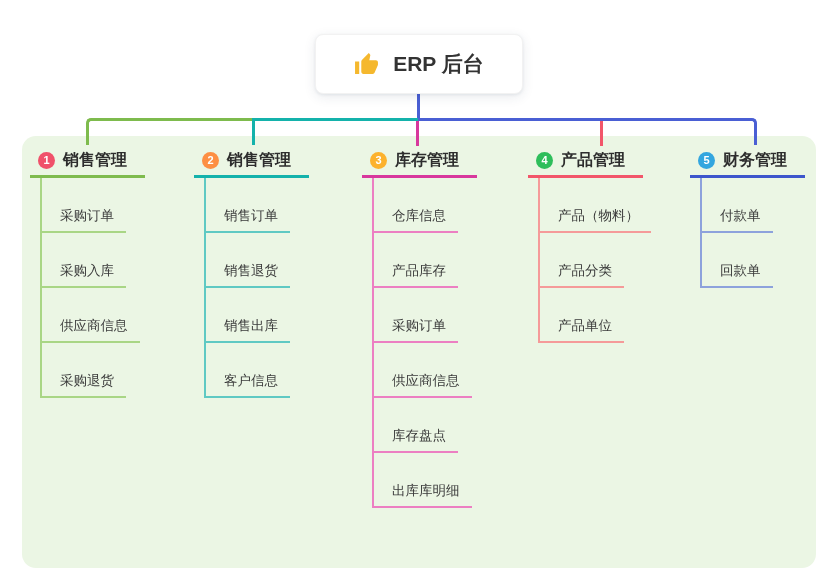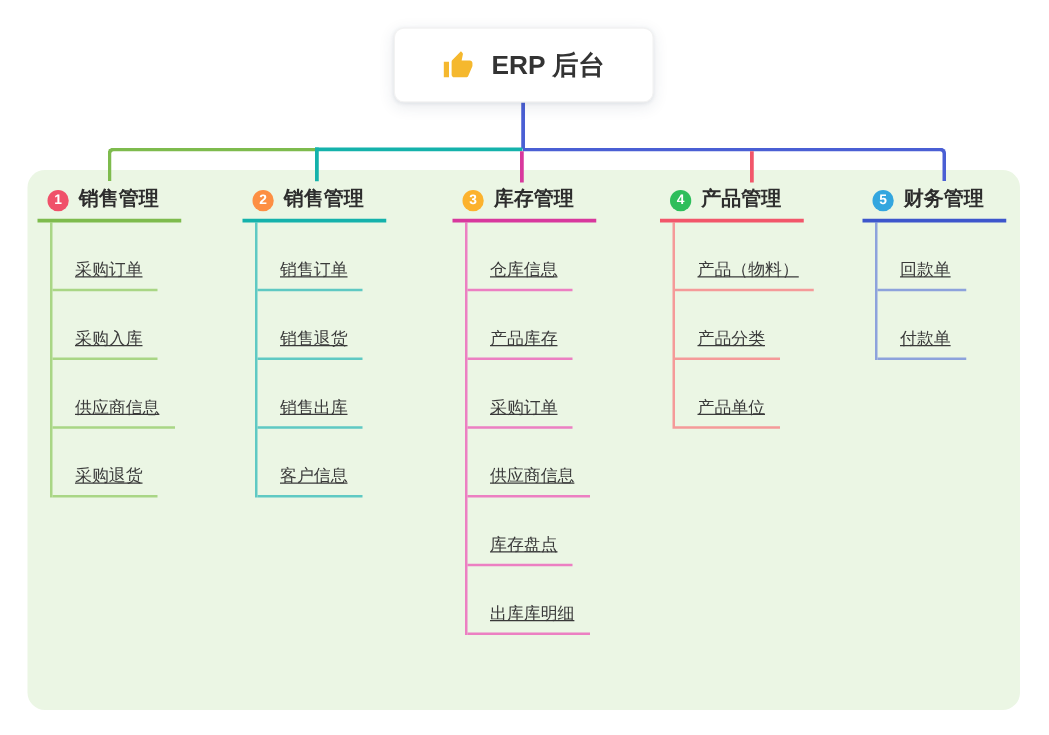--- a/index.html
+++ b/index.html
@@ -3,21 +3,21 @@
 <meta charset="utf-8">
 <style>
   * { box-sizing: border-box; margin: 0; padding: 0; }
   html, body { width: 839px; height: 588px; background: #ffffff; overflow: hidden;
     font-family: "Liberation Sans", "DejaVu Sans", sans-serif; }
   .stage { position: relative; width: 839px; height: 588px; background: #fff; }
 
   .panel { position: absolute; left: 22px; top: 136px; width: 794px; height: 432px;
     border-radius: 14px; }
 
-  .root-card { position: absolute; left: 315px; top: 22px; width: 208px; height: 60px;
+  .root-card { position: absolute; left: 315px; top: 34px; width: 208px; height: 60px;
     background: #fff; border-radius: 8px; border: 1px solid #f2f2f2;
     box-shadow: 0 3px 12px rgba(40,60,90,.10), 0 1px 3px rgba(40,60,90,.08);
     display: flex; align-items: center; justify-content: center; gap: 14px;
     font-size: 21px; font-weight: 600; color: #333; z-index: 3; }
   .root-card svg { width: 25px; height: 25px; }
 
   .conn { position: absolute; }
   .l-elbow { border-style: solid; border-width: 0; background: transparent; }
   #c-root-v { left: 417px; top: 82px; width: 3px; height: 37px; }
   #c-left  { left: 86px;  top: 118px; width: 166px; height: 27px;
@@ -38,21 +38,21 @@
     font-size: 16px; line-height: 22px; font-weight: 600; color: #2d2d2d;
     white-space: nowrap; cursor: default; }
   .badge { width: 17px; height: 17px; border-radius: 50%; background: var(--badge);
     color: #fff; font-size: 11px; font-weight: 700; line-height: 17px;
     text-align: center; flex: 0 0 17px; }
 
   .kids { list-style: none; margin-left: 10px; width: -moz-fit-content; width: fit-content;
     border-left: 2px solid var(--lite); }
   .kids li { display: block; width: -moz-fit-content; width: fit-content; white-space: nowrap;
     padding: 28px 12px 6px 18px; border-bottom: 2px solid var(--lite);
-    font-size: 13.5px; line-height: 19px; color: #3a3a3a; cursor: default; text-decoration: underline; }
+    font-size: 13.5px; line-height: 19px; color: #3a3a3a; cursor: default; }
 </style>
 </head>
 <body>
 
 <div class="stage">
 
   <div class="panel" style="background-color: rgb(235, 246, 228);"></div>
 
   <div class="conn" id="c-root-v" style="background-color: rgb(74, 95, 212);"></div>
   <div class="conn l-elbow" id="c-left" style="border-color: rgb(126, 187, 77);"></div>
@@ -120,18 +120,18 @@
         <li>产品单位</li>
       </ul>
   </div>
 
   <div class="branch b4" style="--line: #3D56CC; --lite: #8DA2DC; --badge: #33A6DF;">
     <div class="bhead">
       <span class="badge">5</span>
       <span>财务管理</span>
     </div>
     <ul class="kids">
+        <li>付款单</li>
         <li>回款单</li>
-        <li>付款单</li>
       </ul>
   </div>
 
 </div>
 
 </body></html>

